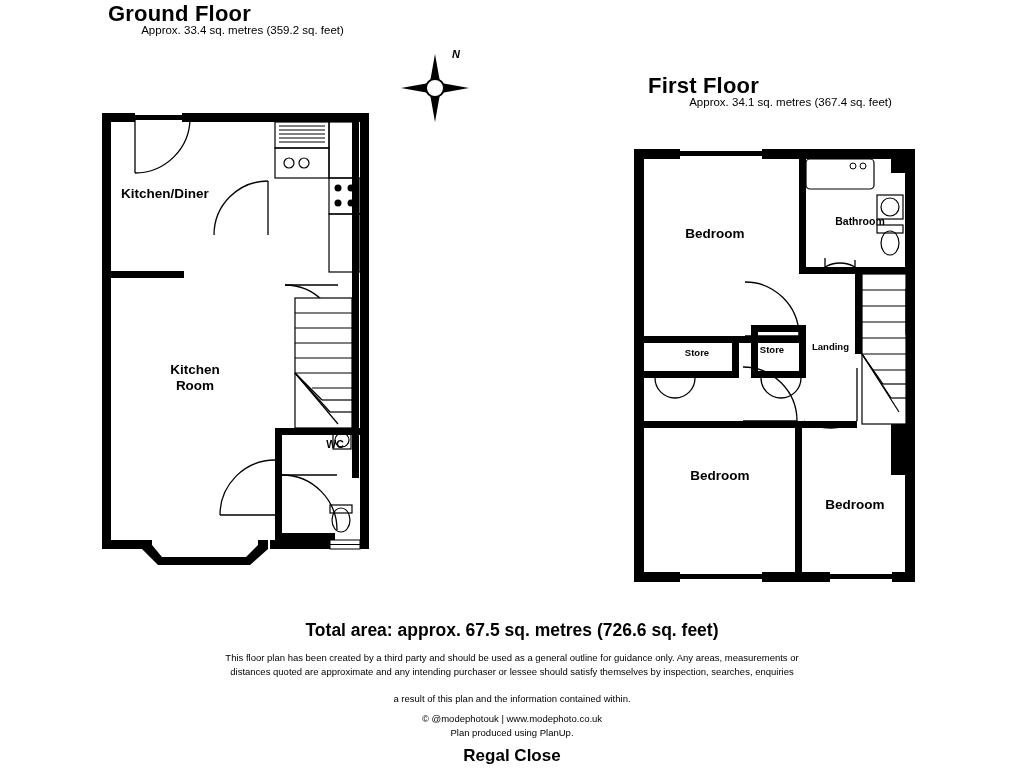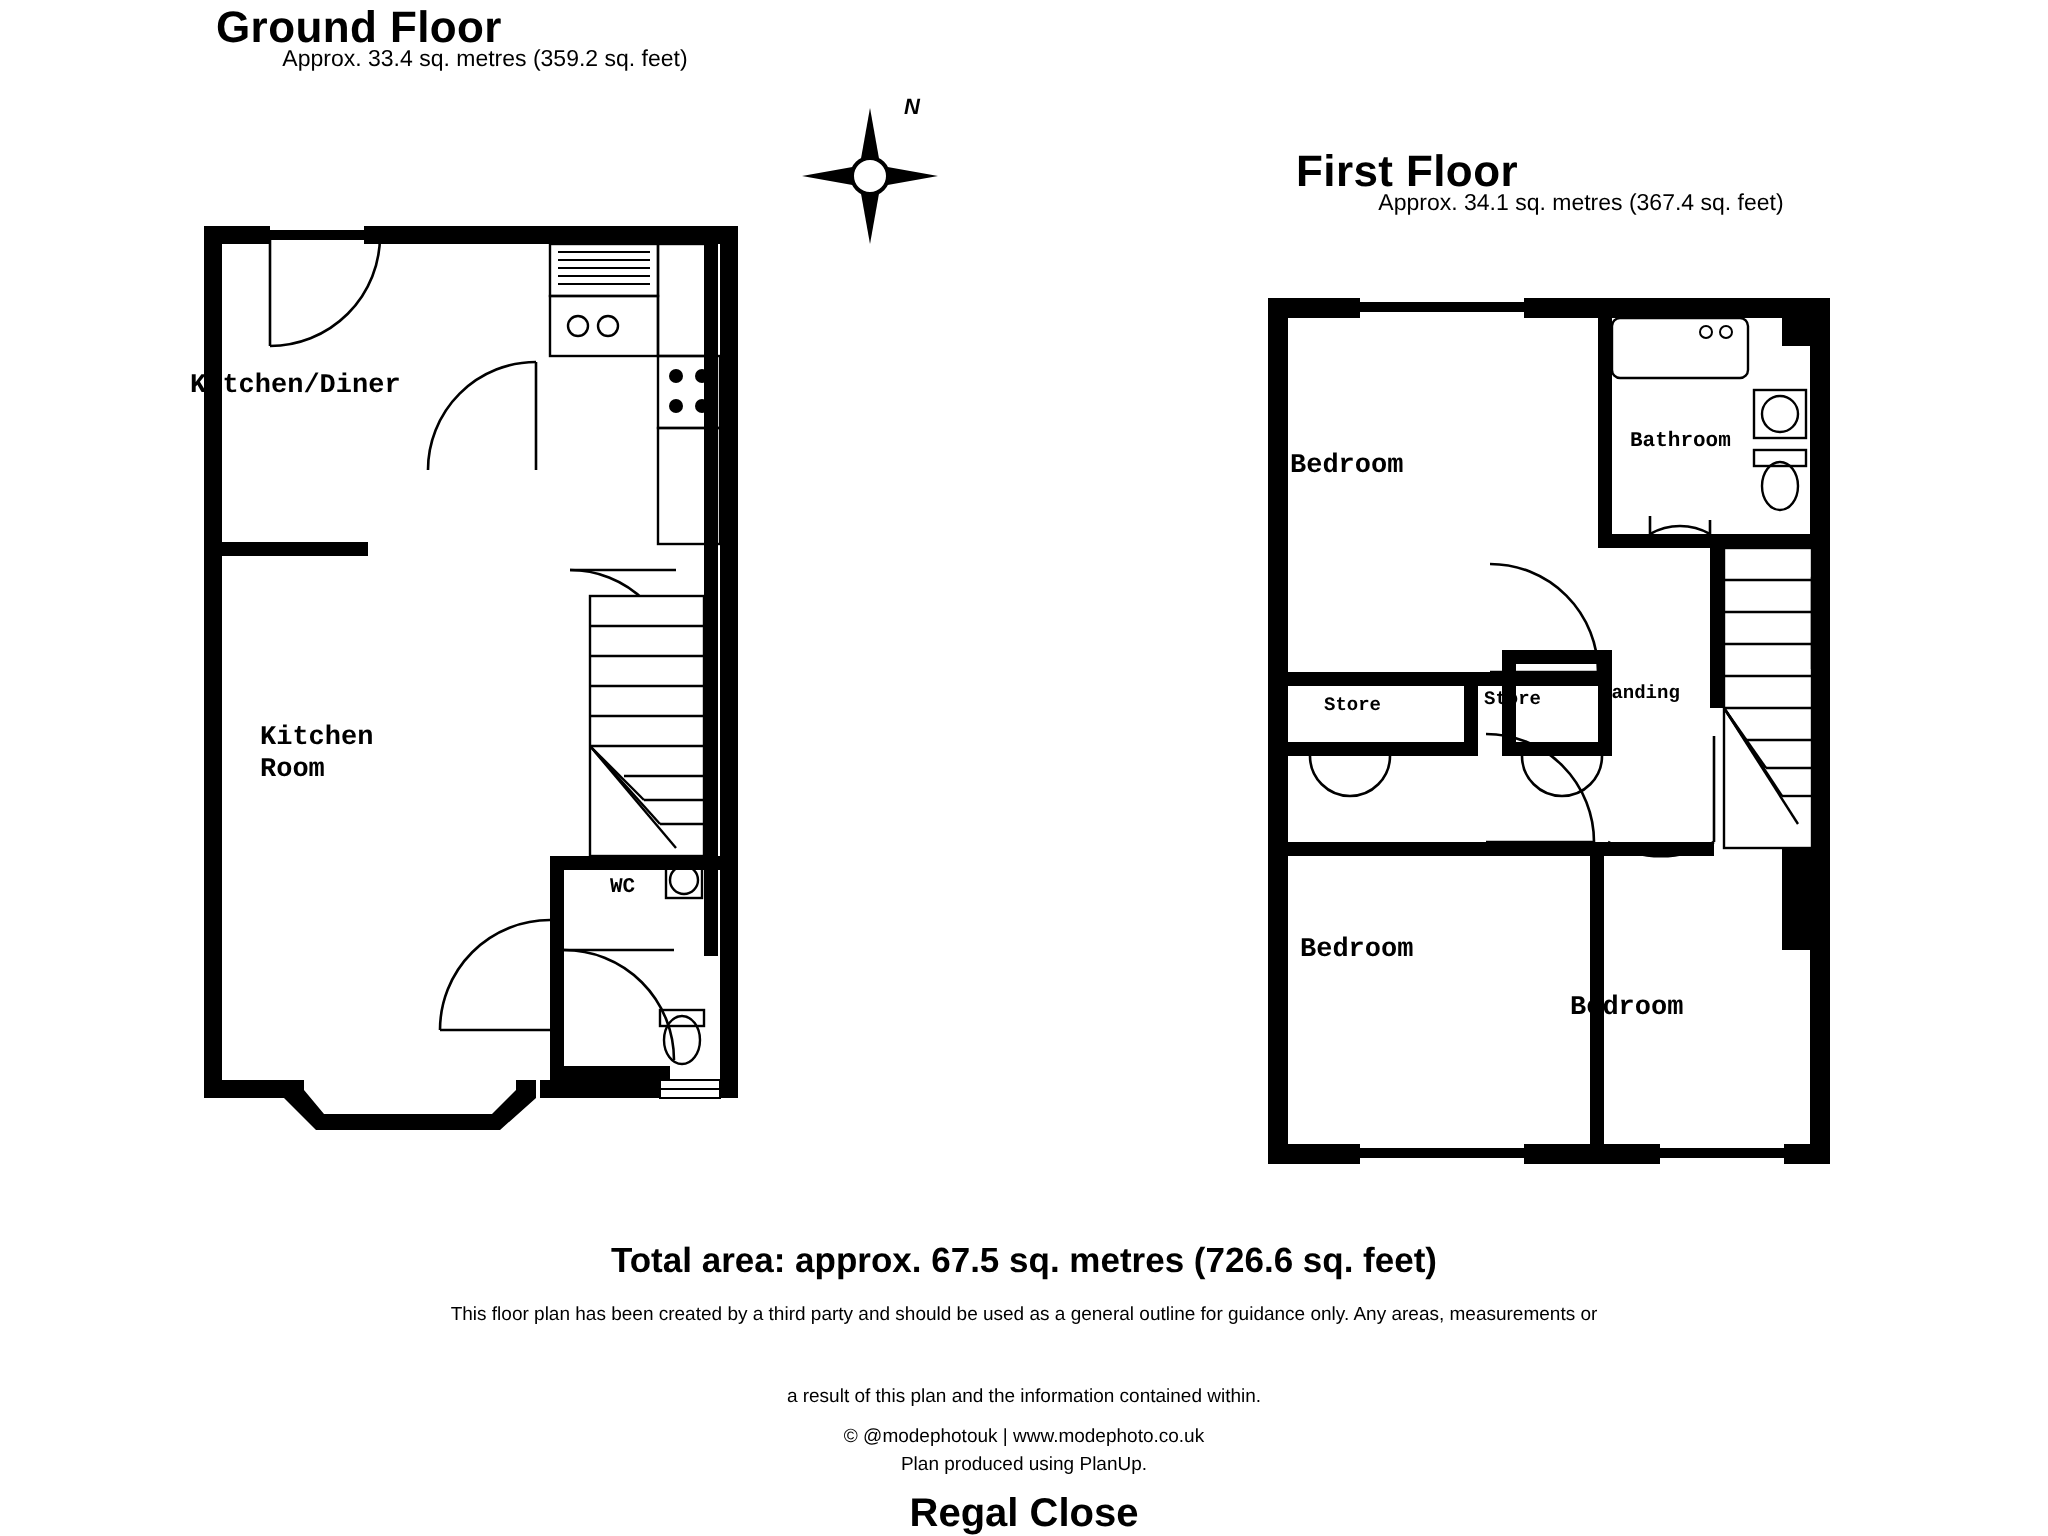--- a/index.html
+++ b/index.html
@@ -24,22 +24,22 @@
     letter-spacing: 0.2px;
   }
   .floor-sub {
     font-size: 11.5px;
     text-align: center;
   }
 
   .room-label {
     font-size: 13.5px;
     font-weight: bold;
+    text-align: center;
     line-height: 1.15;
-    font-family: Liberation Mono, monospace;
   }
   .room-label.tiny {
     font-size: 9.5px;
   }
   .room-label.mid {
     font-size: 10.5px;
   }
 
   .total-area {
     font-size: 17.5px;
@@ -52,21 +52,21 @@
     line-height: 1.45;
     width: 700px;
   }
   .credit {
     font-size: 9.5px;
     text-align: center;
     line-height: 1.5;
     width: 700px;
   }
   .address {
-    font-size: 20px;
+    font-size: 17px;
     font-weight: bold;
     text-align: center;
   }
 
   svg { display: block; }
   .wall { fill: #000000; }
   .thinline { stroke: #000000; fill: none; }
 </style>
 </head>
 <body>
@@ -336,21 +336,21 @@
 <div class="abs room-label" style="left:785px; top:497px; width:140px;">Bedroom</div>
 <div class="abs room-label mid" style="left:815px; top:215px; width:90px;">Bathroom</div>
 <div class="abs room-label tiny" style="left:662px; top:348px; width:70px;">Store</div>
 <div class="abs room-label tiny" style="left:742px; top:345px; width:60px;">Store</div>
 <div class="abs room-label tiny" style="left:800px; top:342px; width:61px;">Landing</div>
 
 <div class="abs total-area" style="left:162px; top:620px; width:700px;">Total area: approx. 67.5 sq. metres (726.6 sq. feet)</div>
 
 <div class="abs disclaimer" style="left:162px; top:651px;">
   <span>This floor plan has been created by a third party and should be used as a general outline for guidance only. Any areas, measurements or</span><br>
-  <br>
+  <span>distances quoted are approximate and any intending purchaser or lessee should satisfy themselves by inspection, searches, enquiries</span><br>
   <br>
   <span>a result of this plan and the information contained within.</span>
 </div>
 
 <div class="abs credit" style="left:162px; top:712px;">
   <span>© @modephotouk | www.modephoto.co.uk</span><br>
   <span>Plan produced using PlanUp.</span>
 </div>
 
 <div class="abs address" style="left:162px; top:746px; width:700px;">Regal Close</div>

